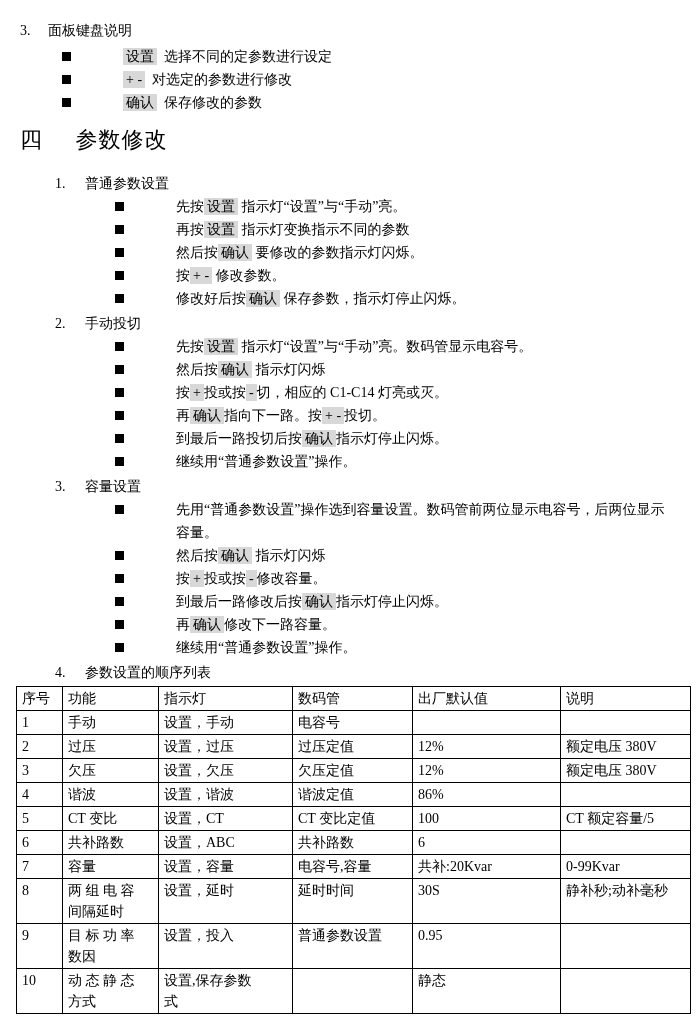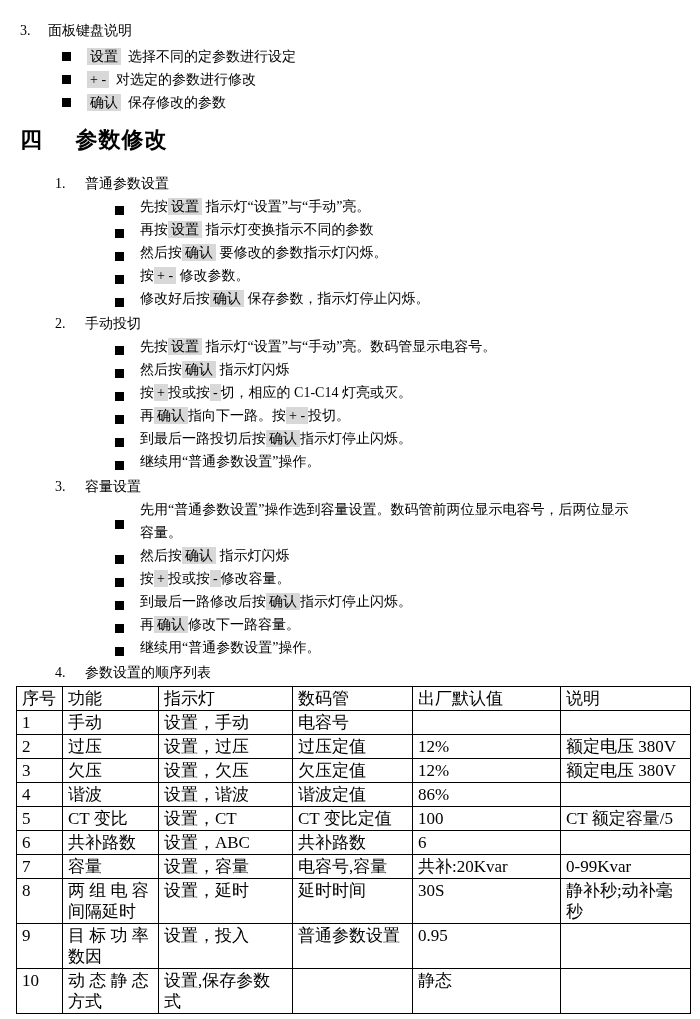--- a/index.html
+++ b/index.html
@@ -11,47 +11,47 @@
     color: var(--ink);
     font-size: 14px;
   }
   .page { width: 700px; height: 1019px; padding: 20px 8px 0 20px; }
 
   
   .lvl1-item { display: flex; line-height: 22px; margin-bottom: 3px; }
   .lvl1-item .num { width: 28px; flex: none; }
 
   
-  .bullet-row { display: flex; align-items: flex-start; line-height: 23px; }
+  .bullet-row { display: flex; align-items: flex-start; line-height: 23px; gap: 36px; }
   .bullet-marker {
     width: 9px; height: 9px; background: #000; flex: none;
     margin: 7px 16px 0 0; display: inline-block;
   }
   .bullet-text { white-space: pre-wrap; max-width: 498px; }
   .hl { background: var(--hl); padding: 1px 3px; }
 
   .intro-bullets { margin-left: 42px; }
 
   
   .heading {
-    font-size: 22px; font-weight: bold; line-height: 32px;
+    font-size: 22px; font-weight: normal; line-height: 32px;
     margin: 10px 0 16px 0; letter-spacing: 1px;
   }
   .heading .ch-num { margin-right: 26px; }
 
   
   .section-title { display: flex; line-height: 23px; margin: 2px 0 0 35px; }
   .section-title .num { width: 30px; flex: none; }
-  .section .bullet-row { margin-left: 95px; align-items: center; }
+  .section .bullet-row { margin-left: 95px; }
 
   
   table.params {
     border-collapse: collapse; table-layout: fixed;
     width: 674px; margin: 2px 0 0 -4px;
-    font-size: 17px;
+    font-size: 14px;
   }
   table.params th, table.params td {
     border: 1px solid var(--border);
     padding: 1px 5px; vertical-align: top;
     line-height: 21px; font-weight: normal; text-align: left;
     white-space: pre-line; overflow: hidden;
   }
 </style>
 </head>
 <body>

